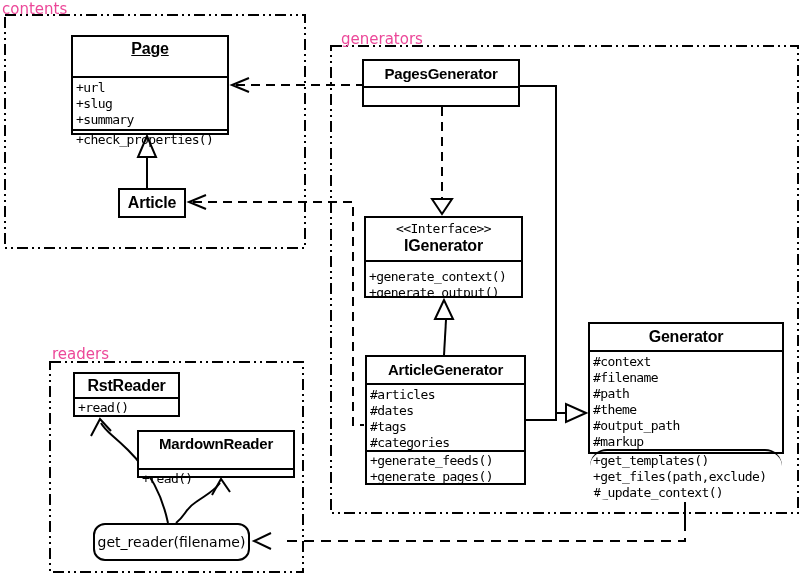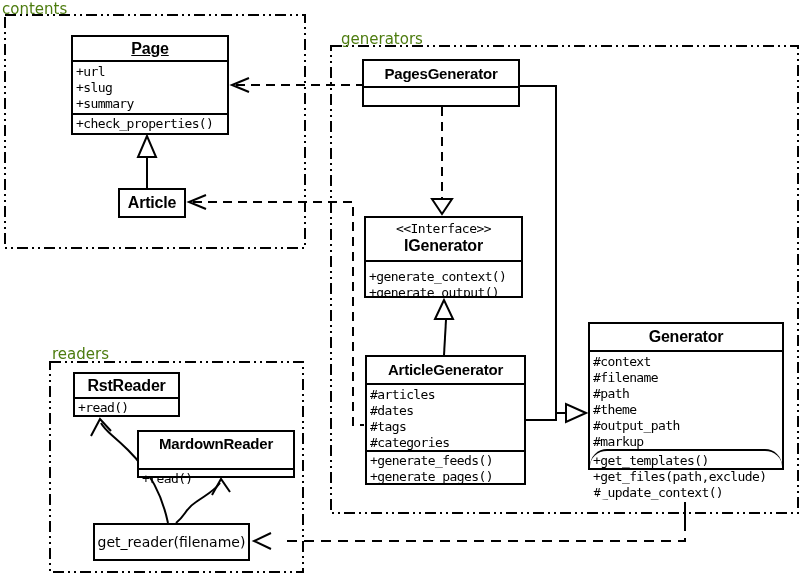--- a/index.html
+++ b/index.html
@@ -2,21 +2,21 @@
 <html><head>
 <meta charset="utf-8">
 <style>
   html,body{margin:0;padding:0;background:#ffffff;}
   #stage{
     position:relative;width:803px;height:579px;background:#ffffff;
     font-family:"DejaVu Sans",sans-serif;color:#000;overflow:hidden;
   }
   #wires{position:absolute;left:0;top:0;z-index:1;}
   .pkg-label{
-    position:absolute;z-index:3;font:15px "DejaVu Sans",sans-serif;color:#4d7c0f;
+    position:absolute;z-index:3;font:15px "DejaVu Sans",sans-serif;color:#ec4899;
   }
   .uml-class{
     position:absolute;z-index:2;background:#fff;border:2px solid #000;box-sizing:border-box;
   }
   .uml-title{
     font-family:"Liberation Sans",sans-serif;font-weight:700;font-size:15px;
     text-align:center;letter-spacing:-0.2px;overflow:hidden;white-space:nowrap;
   }
   .stereotype{
     font:13px "DejaVu Sans Mono",monospace;font-weight:400;text-align:center;
@@ -73,21 +73,21 @@
 
     <path d="M176,523 C186,515 185,509 196,502 C209,493 214,491 220,483" fill="none" stroke="#000" stroke-width="2"></path>
     <polyline points="212,495 221,479 230,492" fill="none" stroke="#000" stroke-width="2"></polyline>
   </svg>
 
   <div class="pkg-label" style="left:2px;top:0px;">contents</div>
   <div class="pkg-label" style="left:331px;top:30px;margin-left:10px;">generators</div>
   <div class="pkg-label" style="left:52px;top:345px;">readers</div>
 
   <div class="uml-class" style="left:71px;top:35px;width:158px;height:100px;">
-    <div class="uml-title" style="height:23px;line-height:23px;font-size:16px;text-decoration:underline;">Page</div>
+    <div class="uml-title" style="height:39px;line-height:23px;font-size:16px;text-decoration:underline;">Page</div>
     <div class="compartment" style="height:53px;padding-top:2px;">
       <div class="mono-line">+url</div>
       <div class="mono-line">+slug</div>
       <div class="mono-line">+summary</div>
     </div>
     <div class="compartment" style="height:20px;padding-top:1px;">
       <div class="mono-line">+check_properties()</div>
     </div>
   </div>
 
@@ -120,21 +120,21 @@
       <div class="mono-line">#dates</div>
       <div class="mono-line">#tags</div>
       <div class="mono-line">#categories</div>
     </div>
     <div class="compartment" style="height:33px;padding-top:1px;">
       <div class="mono-line">+generate_feeds()</div>
       <div class="mono-line">+generate_pages()</div>
     </div>
   </div>
 
-  <div class="uml-class" style="left:588px;top:322px;width:196px;height:148px;">
+  <div class="uml-class" style="left:588px;top:322px;width:196px;height:132px;">
     <div class="uml-title" style="height:26px;line-height:26px;font-size:16px;">Generator</div>
     <div class="compartment" style="height:99px;padding-top:2px;">
       <div class="mono-line">#context</div>
       <div class="mono-line">#filename</div>
       <div class="mono-line">#path</div>
       <div class="mono-line">#theme</div>
       <div class="mono-line">#output_path</div>
       <div class="mono-line">#markup</div>
     </div>
     <div class="compartment" style="height:51px;padding-top:2px;border-radius:17px;">
@@ -151,15 +151,15 @@
     </div>
   </div>
 
   <div class="uml-class" style="left:137px;top:430px;width:158px;height:48px;">
     <div class="uml-title" style="height:36px;line-height:24px;">MardownReader</div>
     <div class="compartment" style="height:20px;padding-top:1px;">
       <div class="mono-line">+read()</div>
     </div>
   </div>
 
-  <div class="plain-box" style="left:93px;top:523px;width:157px;height:38px;line-height:34px;font-size:14px;">get_reader(filename)</div>
+  <div class="plain-box" style="left:93px;top:523px;width:157px;height:38px;line-height:34px;font-size:14px;border-radius:12px;">get_reader(filename)</div>
 
 </div>
 
 </body></html>

